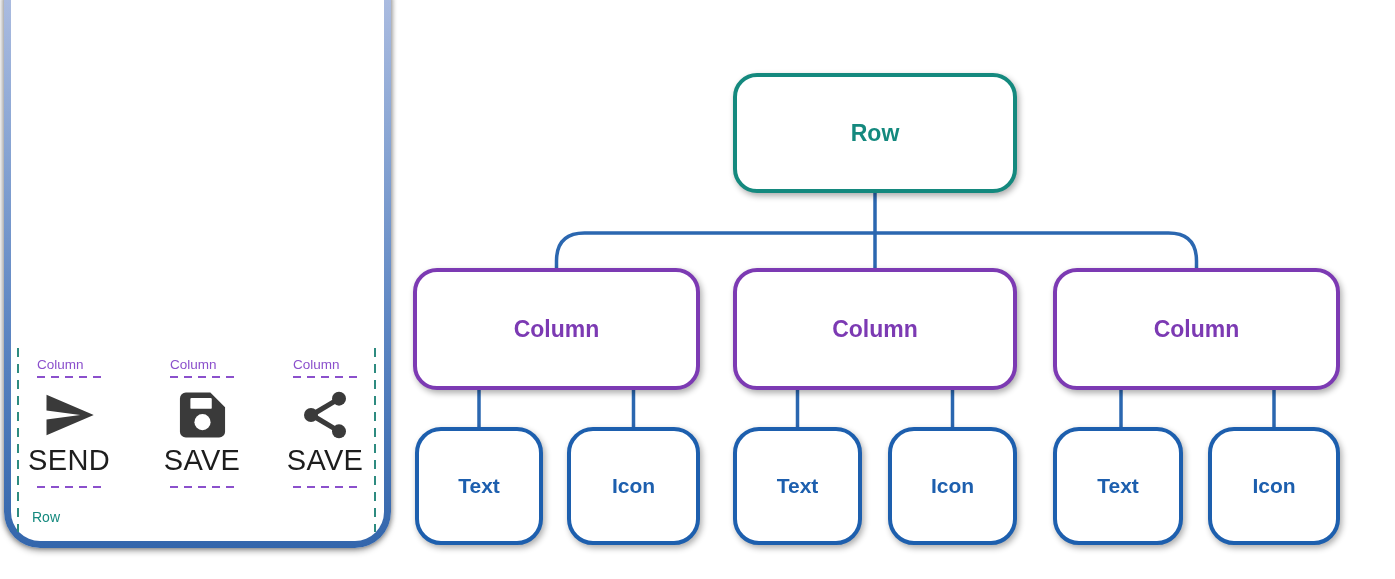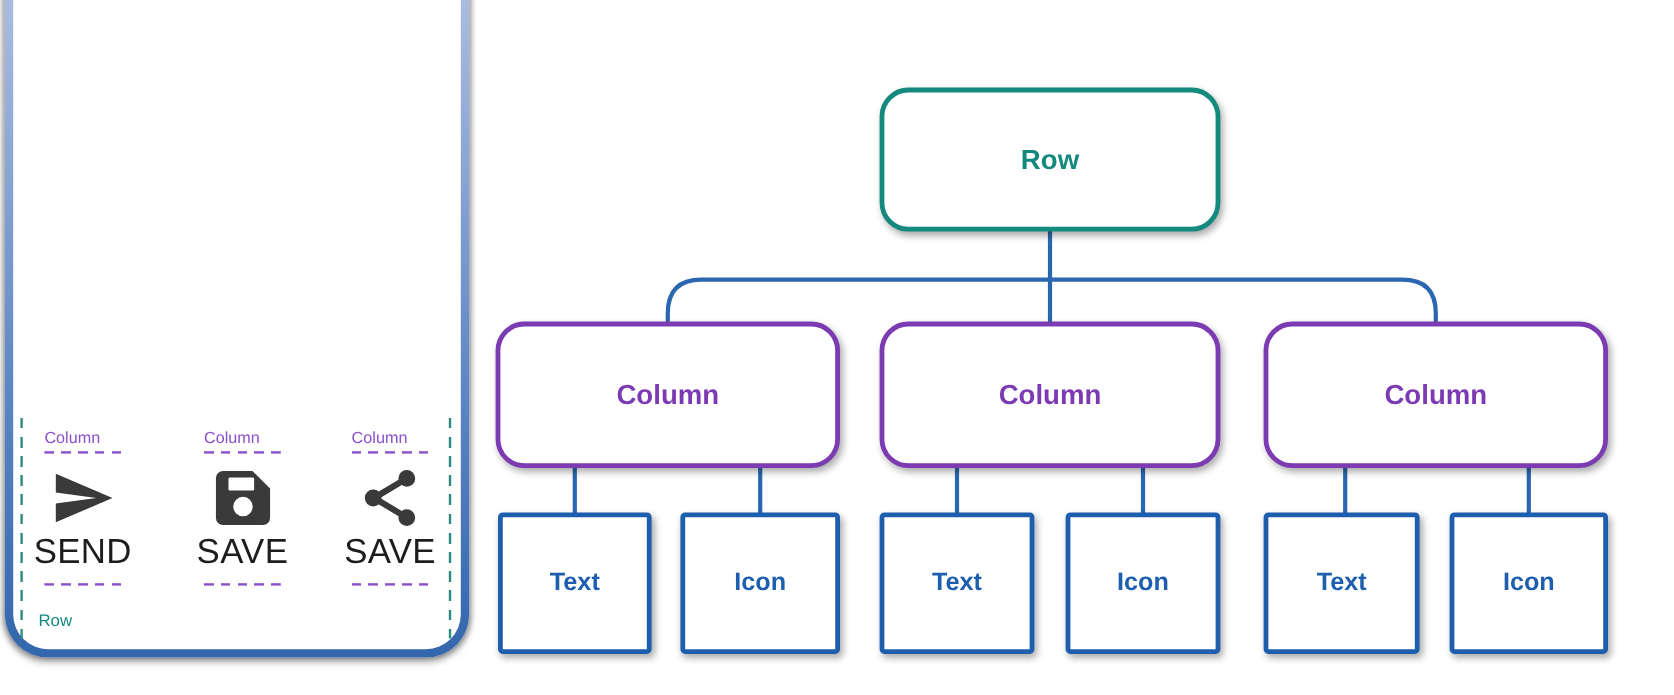--- a/index.html
+++ b/index.html
@@ -25,21 +25,21 @@
   .picon svg{display:block;}
   .pbtn{margin-top:2px;font-size:29px;line-height:28px;letter-spacing:.3px;color:var(--label_dark);white-space:nowrap;}
   .pdash-b{margin-top:12px;}
 
   
   .connectors{position:absolute;left:0;top:0;width:1395px;height:579px;}
   .node{position:absolute;box-sizing:border-box;background:#fff;display:flex;align-items:center;justify-content:center;
     font-weight:700;box-shadow:2px 3px 6px rgba(0,0,0,.33);}
   .n-root{border:4px solid var(--teal);color:var(--teal);border-radius:24px;font-size:23px;}
   .n-col{border:4px solid var(--purple);color:var(--purple);border-radius:24px;font-size:23px;}
-  .n-leaf{border:4px solid var(--blue);color:var(--blue);border-radius:4px;font-size:21px;}
+  .n-leaf{border:4px solid var(--blue);color:var(--blue);border-radius:26px;font-size:21px;}
 </style>
 </head>
 <body>
 
 <div class="stage">
 
   <div class="phone">
     <div class="screen"></div>
   </div>
 

